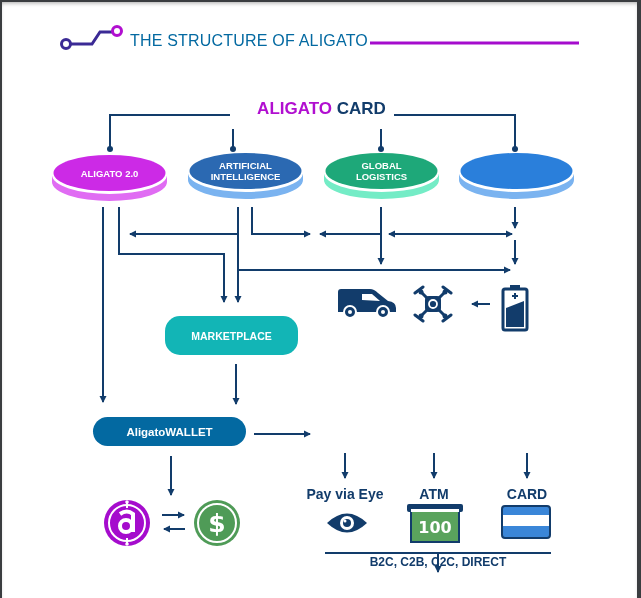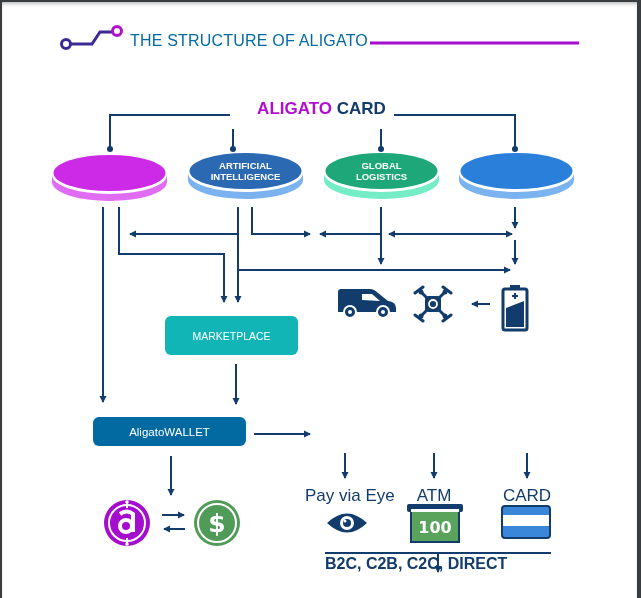--- a/index.html
+++ b/index.html
@@ -29,34 +29,34 @@
     .group-title .wrap { background: #fff; padding: 0 8px; }
     .disk {
       position: absolute; width: 115px; height: 48px;
     }
     .disk .label {
       position: absolute; left: 0; top: 0; width: 115px; height: 38px;
       display: flex; align-items: center; justify-content: center; text-align: center;
       color: #fff; font-weight: bold; font-size: 9.5px; line-height: 11px;
     }
     .box {
-      position: absolute; color: #fff; font-weight: normal;
+      position: absolute; color: #fff; font-weight: bold;
       display: flex; align-items: center; justify-content: center;
-      border-radius: 6px;
+      border-radius: 15px;
     }
     .box-market { left: 163px; top: 314px; width: 133px; height: 39px; background: #12b5b6; font-size: 10.5px; }
     .box-wallet { left: 91px; top: 415px; width: 153px; height: 29px; background: #0369a1; font-size: 11.5px; }
     .box-payment { left: 323px; top: 415px; width: 226px; height: 28px; background: #5fa5f0; font-size: 10.5px; }
     .sub-label {
-      position: absolute; font-weight: normal; font-size: 17px; color: #123c6b;
+      position: absolute; font-weight: bold; font-size: 14px; color: #123c6b;
       text-align: center; white-space: nowrap;
     }
     .channels {
-      position: absolute; left: 323px; width: 226px; top: 553px; 
-      font-weight: bold; font-size: 16px; color: #123c6b;
+      position: absolute; left: 323px; width: 226px; top: 553px; text-align: center;
+      font-weight: bold; font-size: 12px; color: #123c6b;
     }
     svg.overlay { position: absolute; left: 0; top: 0; }
   </style>
 </head>
 <body>
 
 <div class="page">
 
   <svg class="overlay" width="639" height="80">
     <g>
@@ -137,20 +137,23 @@
       <span class="main">CARD</span>
     </span>
   </div>
 
   <div class="disk" style="left:50px; top:152px;">
     <svg width="115" height="48" class="abs" style="left:0;top:0">
       <path class="side" d="M0 22 V28 A57.5 19 0 0 0 115 28 V22 Z" fill="#e06cf3"></path>
       <ellipse class="rim" cx="57.5" cy="21" rx="57.5" ry="19" fill="#ffffff"></ellipse>
       <ellipse class="top" cx="57.5" cy="19" rx="56" ry="18" fill="#cc2ae6"></ellipse>
     </svg>
+    <div class="label">
+      <div><span>ALIGATO 2.0</span><span></span></div>
+    </div>
   </div>
 
   <div class="disk" style="left:186px; top:150px;">
     <svg width="115" height="48" class="abs" style="left:0;top:0">
       <path class="side" d="M0 22 V28 A57.5 19 0 0 0 115 28 V22 Z" fill="#7ab3f0"></path>
       <ellipse class="rim" cx="57.5" cy="21" rx="57.5" ry="19" fill="#ffffff"></ellipse>
       <ellipse class="top" cx="57.5" cy="19" rx="56" ry="18" fill="#2b69b2"></ellipse>
     </svg>
     <div class="label">
       <div><span>ARTIFICIAL</span><br><span>INTELLIGENCE</span></div>

